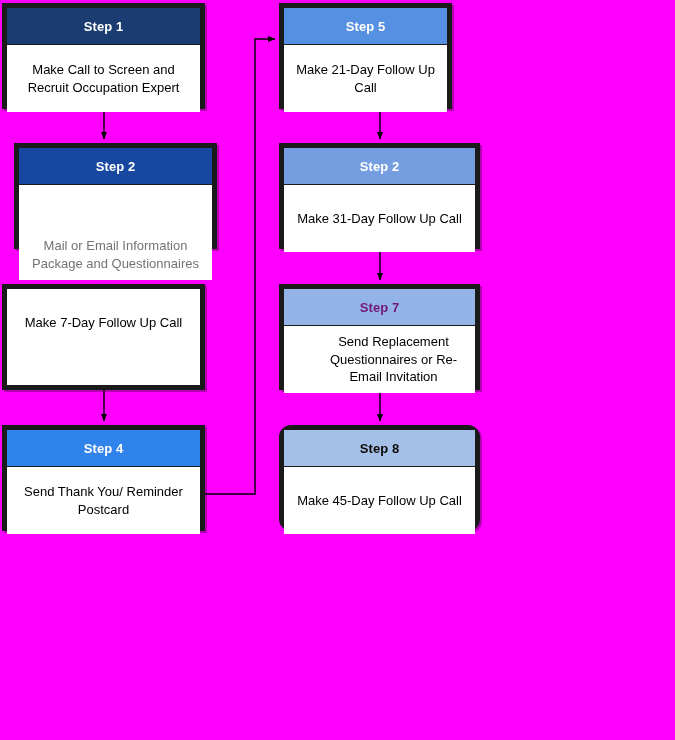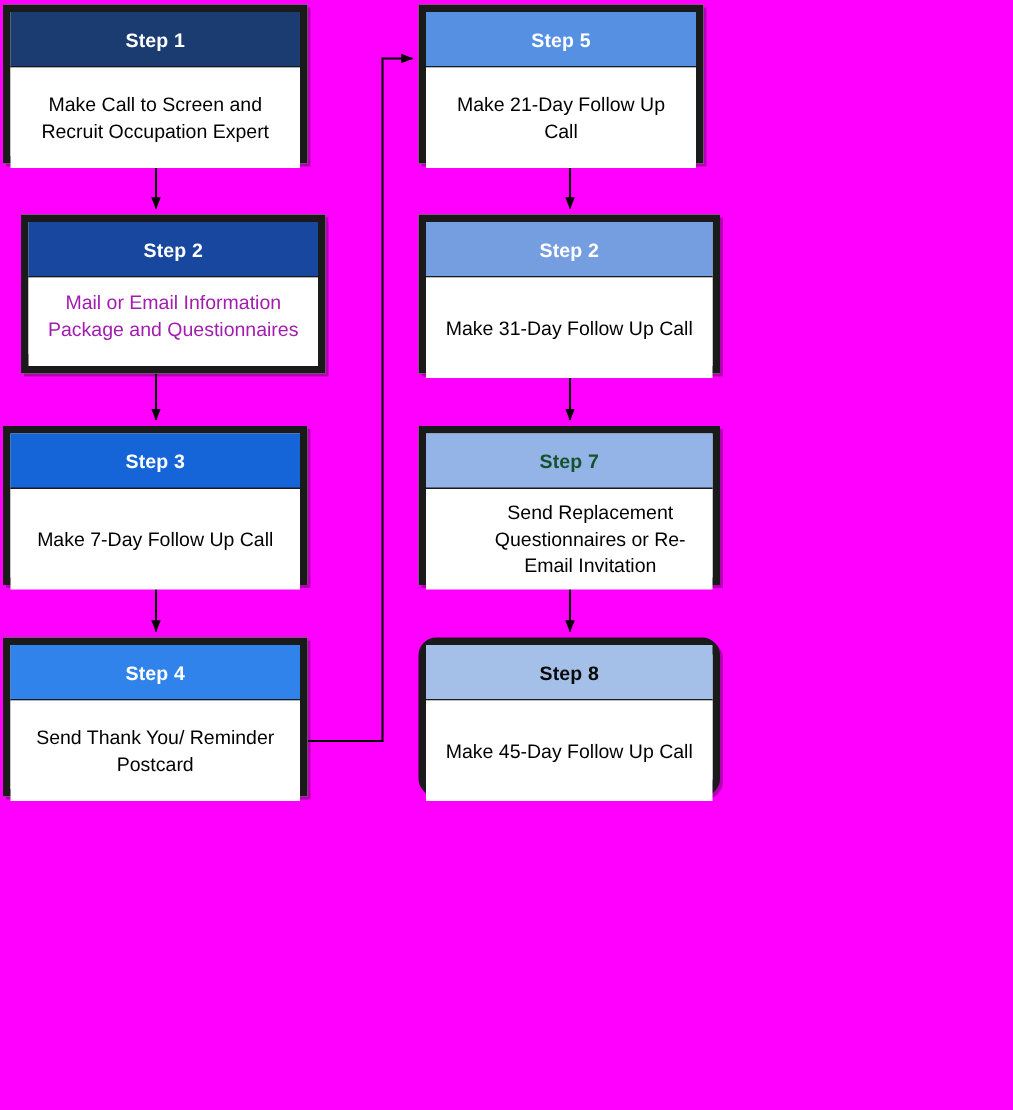--- a/index.html
+++ b/index.html
@@ -99,55 +99,54 @@
 
   <div class="node" style="left: 2px; top: 3px; width: 203px; height: 106px; border-color: rgb(26, 26, 26);">
     <div class="node-header" style="background: rgb(27, 60, 112); color: rgb(255, 255, 255); height: 37px; line-height: 37px; border-bottom-color: rgb(26, 26, 26);">Step 1</div>
     <div class="node-body" style="height: 67px; color: rgb(0, 0, 0); background: rgb(255, 255, 255);">
       <span>Make Call to Screen and Recruit Occupation Expert</span>
     </div>
   </div>
 
   <div class="node" style="left: 14px; top: 143px; width: 203px; height: 106px; border-color: rgb(26, 26, 26);">
     <div class="node-header" style="background: rgb(23, 71, 158); color: rgb(255, 255, 255); height: 37px; line-height: 37px; border-bottom-color: rgb(26, 26, 26);">Step 2</div>
-    <div class="node-body" style="height: 51px; color: #a21caf; background: rgb(255, 255, 255);">
+    <div class="node-body" style="height: 51px; color: #737373; background: rgb(255, 255, 255); margin-top: 44px;">
       <span>Mail or Email Information Package and Questionnaires</span>
     </div>
   </div>
 
   <div class="node" style="left: 2px; top: 284px; width: 203px; height: 106px; border-color: rgb(26, 26, 26);">
-    <div class="node-header" style="background: rgb(21, 101, 216); color: rgb(255, 255, 255); height: 37px; line-height: 37px; border-bottom-color: rgb(26, 26, 26);">Step 3</div>
     <div class="node-body" style="height: 67px; color: rgb(0, 0, 0); background: rgb(255, 255, 255);">
       <span>Make 7-Day Follow Up Call</span>
     </div>
   </div>
 
   <div class="node" style="left: 2px; top: 425px; width: 203px; height: 106px; border-color: rgb(26, 26, 26);">
     <div class="node-header" style="background: rgb(48, 131, 234); color: rgb(255, 255, 255); height: 37px; line-height: 37px; border-bottom-color: rgb(26, 26, 26);">Step 4</div>
     <div class="node-body" style="height: 67px; color: rgb(0, 0, 0); background: rgb(255, 255, 255);">
       <span>Send Thank You/ Reminder Postcard</span>
     </div>
   </div>
 
-  <div class="node" style="left: 279px; top: 3px; width: 190px; height: 106px; border-color: rgb(26, 26, 26);">
+  <div class="node" style="left: 279px; top: 3px; width: 173px; height: 106px; border-color: rgb(26, 26, 26);">
     <div class="node-header" style="background: rgb(85, 144, 226); color: rgb(255, 255, 255); height: 37px; line-height: 37px; border-bottom-color: rgb(26, 26, 26);">Step 5</div>
     <div class="node-body" style="height: 67px; color: rgb(0, 0, 0); background: rgb(255, 255, 255);">
       <span>Make 21-Day Follow Up Call</span>
     </div>
   </div>
 
   <div class="node" style="left: 279px; top: 143px; width: 201px; height: 106px; border-color: rgb(26, 26, 26);">
     <div class="node-header" style="background: rgb(116, 158, 224); color: rgb(255, 255, 255); height: 37px; line-height: 37px; border-bottom-color: rgb(26, 26, 26);">Step 2</div>
     <div class="node-body" style="height: 67px; color: rgb(0, 0, 0); background: rgb(255, 255, 255);">
       <span>Make 31-Day Follow Up Call</span>
     </div>
   </div>
 
   <div class="node" style="left: 279px; top: 284px; width: 201px; height: 106px; border-color: rgb(26, 26, 26);">
-    <div class="node-header" style="background: rgb(148, 179, 230); color: #14532d; height: 37px; line-height: 37px; border-bottom-color: rgb(26, 26, 26);">Step 7</div>
+    <div class="node-header" style="background: rgb(148, 179, 230); color: #701a75; height: 37px; line-height: 37px; border-bottom-color: rgb(26, 26, 26);">Step 7</div>
     <div class="node-body" style="height: 67px; color: rgb(0, 0, 0); background: rgb(255, 255, 255); padding-left: 36px;">
       <span>Send Replacement Questionnaires or Re-Email Invitation</span>
     </div>
   </div>
 
   <div class="node" style="left: 279px; top: 425px; width: 201px; height: 106px; border-color: rgb(26, 26, 26); border-radius: 12px;">
     <div class="node-header" style="background: rgb(165, 192, 232); color: rgb(10, 10, 10); height: 37px; line-height: 37px; border-bottom-color: rgb(26, 26, 26);">Step 8</div>
     <div class="node-body" style="height: 67px; color: rgb(0, 0, 0); background: rgb(255, 255, 255);">
       <span>Make 45-Day Follow Up Call</span>
     </div>

